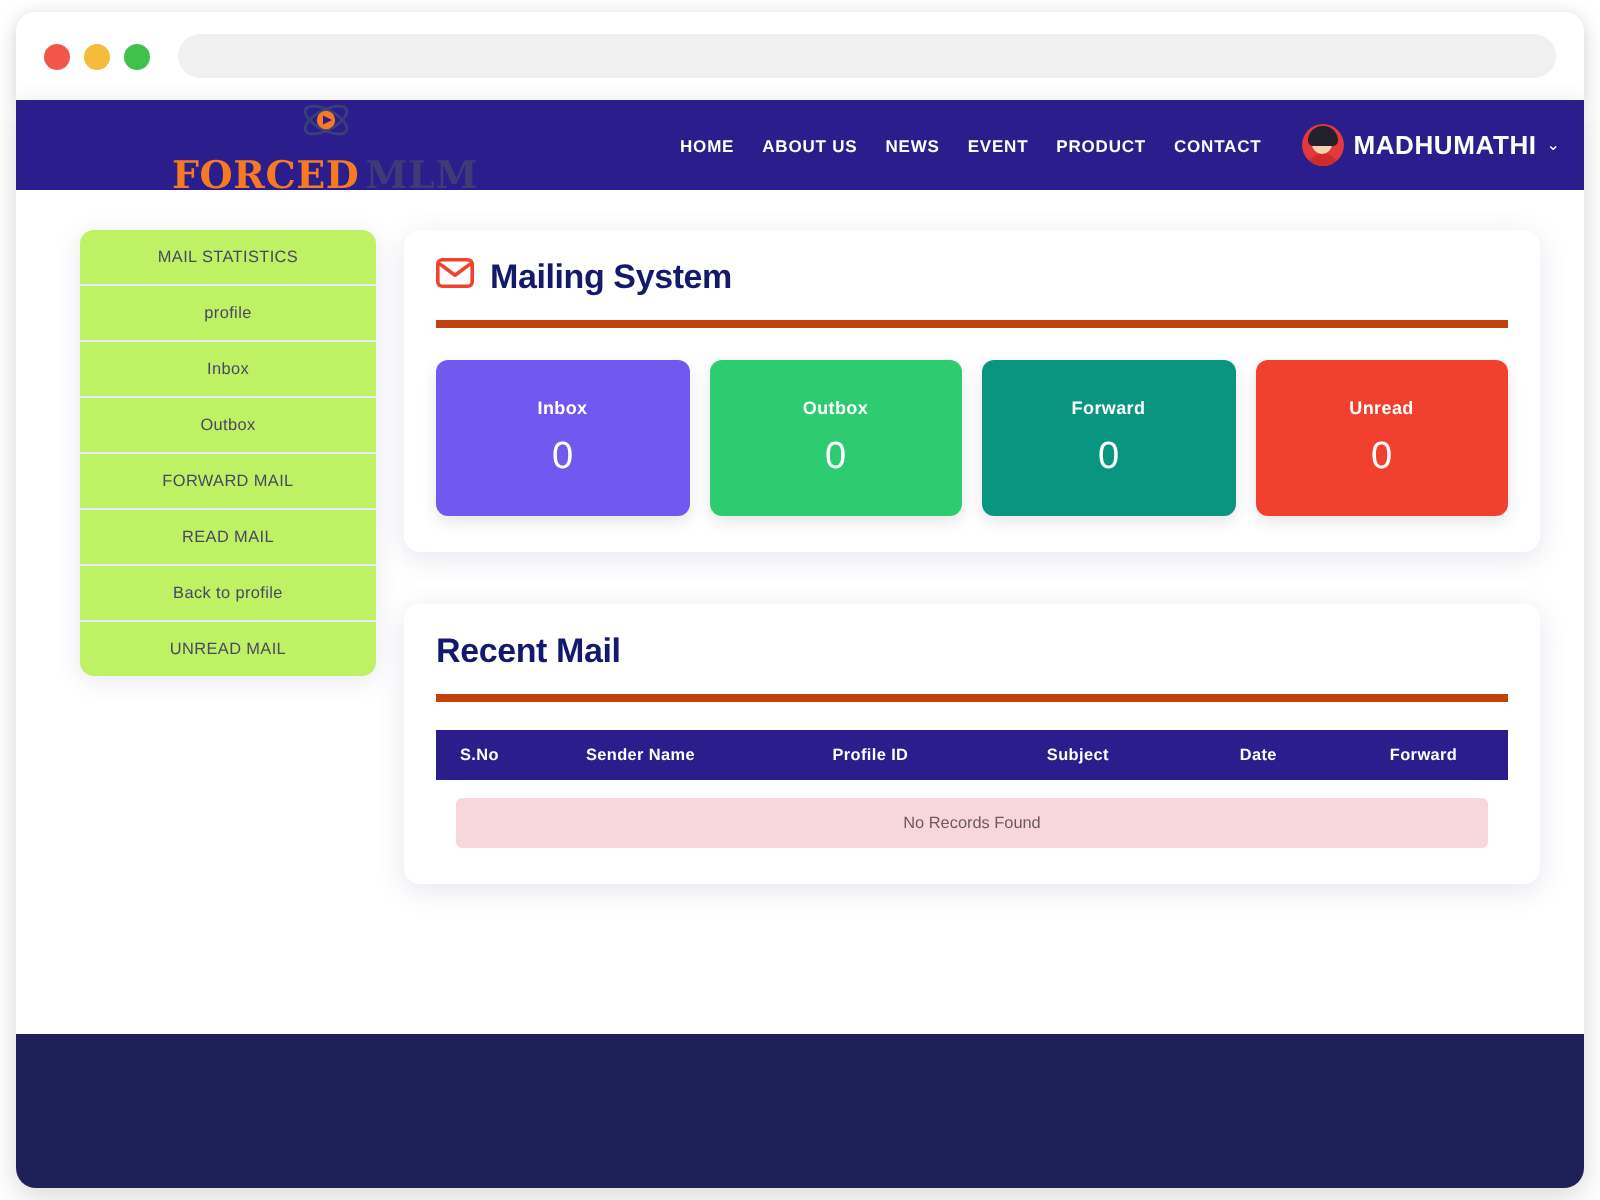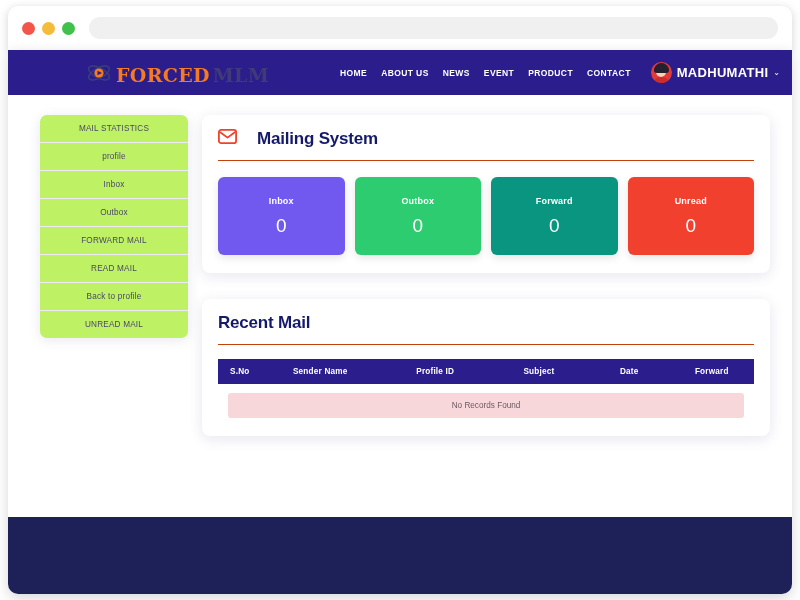--- a/index.html
+++ b/index.html
@@ -48,21 +48,21 @@
   }
 
   
   .navbar {
     height: 45px;
     background: #2b1e8c;
     display: flex;
     align-items: center;
     padding: 0 12px 0 78px;
   }
-  .brand { display: flex; align-items: flex-end; gap: 4px; }
+  .brand { display: flex; align-items: center; gap: 4px; flex-direction: column; }
   .brand-mark { width: 26px; height: 26px; position: relative; }
   .brand-text {
     font-size: 19px;
     font-weight: bold;
     letter-spacing: 0.3px;
     font-family: "DejaVu Serif", serif;
   }
   .brand-forced { color: #f57a22; }
   .brand-mlm { color: #3f3a78; margin-left: 3px; }
 
@@ -156,27 +156,27 @@
   .card {
     background: #ffffff;
     border-radius: 8px;
     box-shadow: 0 3px 14px rgba(80,80,140,0.14);
     padding: 14px 16px 18px 16px;
   }
 
   .card-title {
     display: flex;
     align-items: flex-start;
-    gap: 20px;
+    gap: 8px;
     font-size: 17px;
     font-weight: bold;
     color: #141a6b;
     letter-spacing: -0.2px;
     padding-bottom: 11px;
-    border-bottom: 1px solid #c2410c;
+    border-bottom: 4px solid #c2410c;
   }
   .card-title.plain { display: block; }
 
   .envelope { flex: none; display: block; }
 
   
   .stats {
     display: flex;
     gap: 10px;
     margin-top: 16px;

